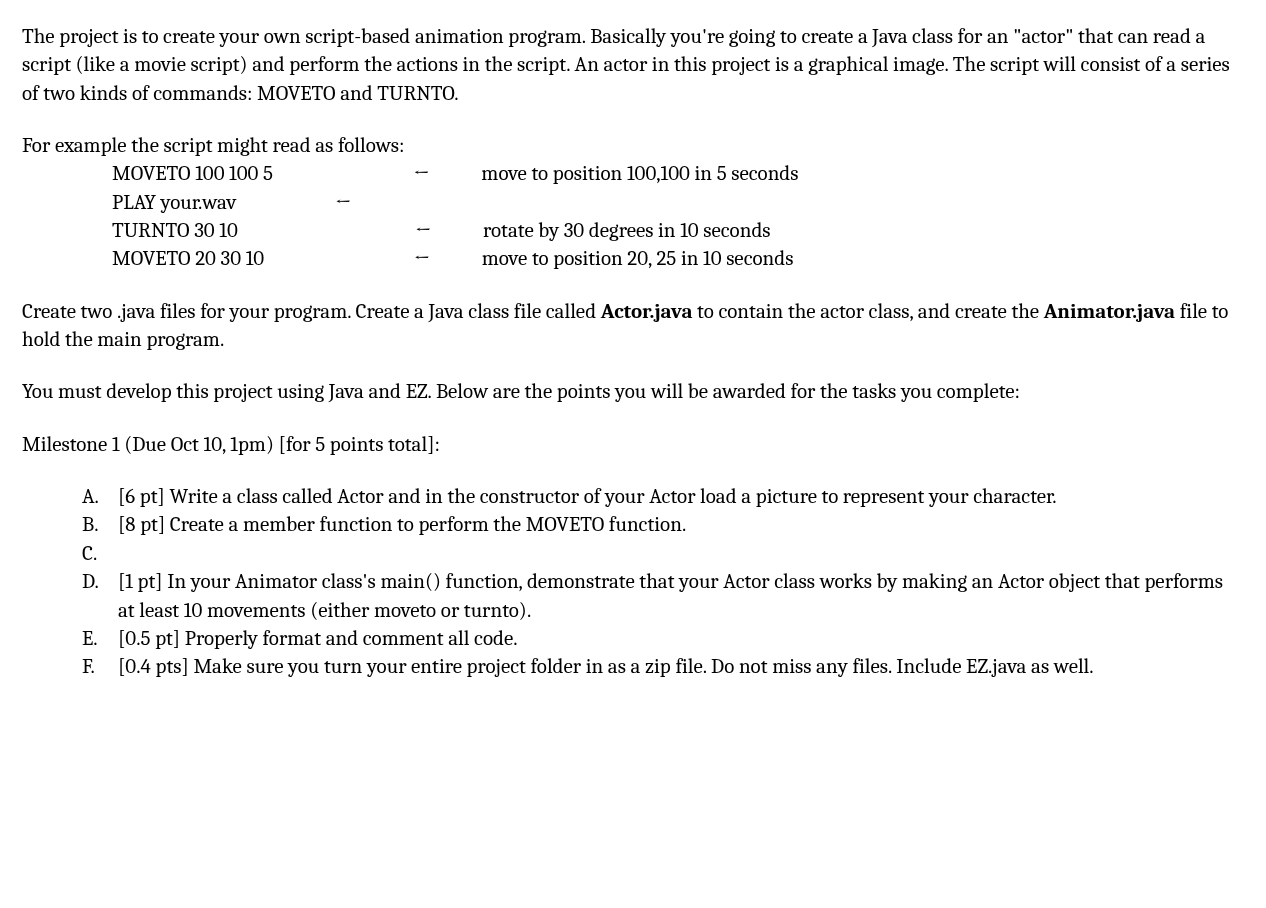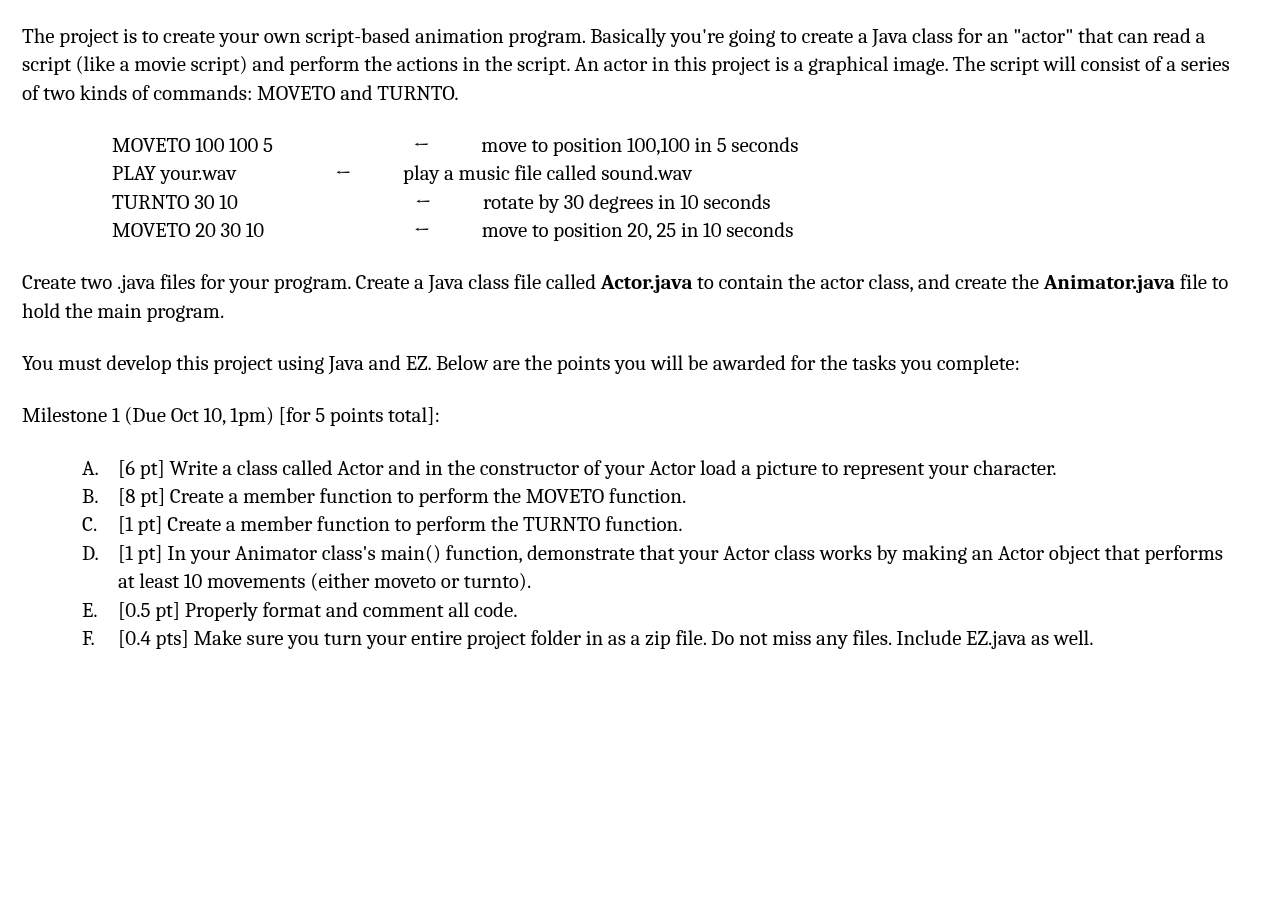--- a/index.html
+++ b/index.html
@@ -52,31 +52,31 @@
   .marker {
     min-width: 36px;
   }
 </style>
 </head>
 <body>
 
 <p>The project is to create your own script-based animation program. Basically you're going to create a Java class for an "actor" that can read a script (like a movie script) and perform the actions in the script.  An actor in this project is a graphical image. The script will consist of a series of two kinds of commands: MOVETO and TURNTO.</p>
 
 <div class="script-block">
+  <div>For example the script might read as follows:</div>
   <div class="script-line">
     <span class="script-cmd">MOVETO 100 100 5</span>
       <span class="script-arrow">          </span>
       <span class="script-arrow">← </span>
       <span class="script-desc">move to position 100,100 in 5 seconds</span>
   </div>
   <div class="script-line">
     <span class="script-cmd">PLAY your.wav </span>
       <span class="script-arrow"></span>
       <span class="script-arrow">← </span>
-      <span class="script-desc">play a music file called sound.wav</span>
   </div>
   <div class="script-line">
     <span class="script-cmd">TURNTO 30 10</span>
       <span class="script-arrow">                  </span>
       <span class="script-arrow">← </span>
       <span class="script-desc">rotate by 30 degrees in 10 seconds</span>
   </div>
   <div class="script-line">
     <span class="script-cmd">MOVETO 20 30 10</span>
       <span class="script-arrow">            </span>
@@ -97,21 +97,20 @@
   <li>
     <span class="marker">A.</span>
     <span>[6 pt] Write a class called Actor and in the constructor of your Actor load a picture to represent your character.</span>
   </li>
   <li>
     <span class="marker">B.</span>
     <span>[8 pt] Create a member function to perform the MOVETO function.</span>
   </li>
   <li>
     <span class="marker">C.</span>
-    <span>[1 pt] Create a member function to perform the TURNTO function.</span>
   </li>
   <li>
     <span class="marker">D.</span>
     <span>[1 pt] In your Animator class's main() function, demonstrate that your Actor class works by making an Actor object that performs at least 10 movements (either moveto or turnto).</span>
   </li>
   <li>
     <span class="marker">E.</span>
     <span>[0.5 pt] Properly format and comment all code.</span>
   </li>
   <li>

